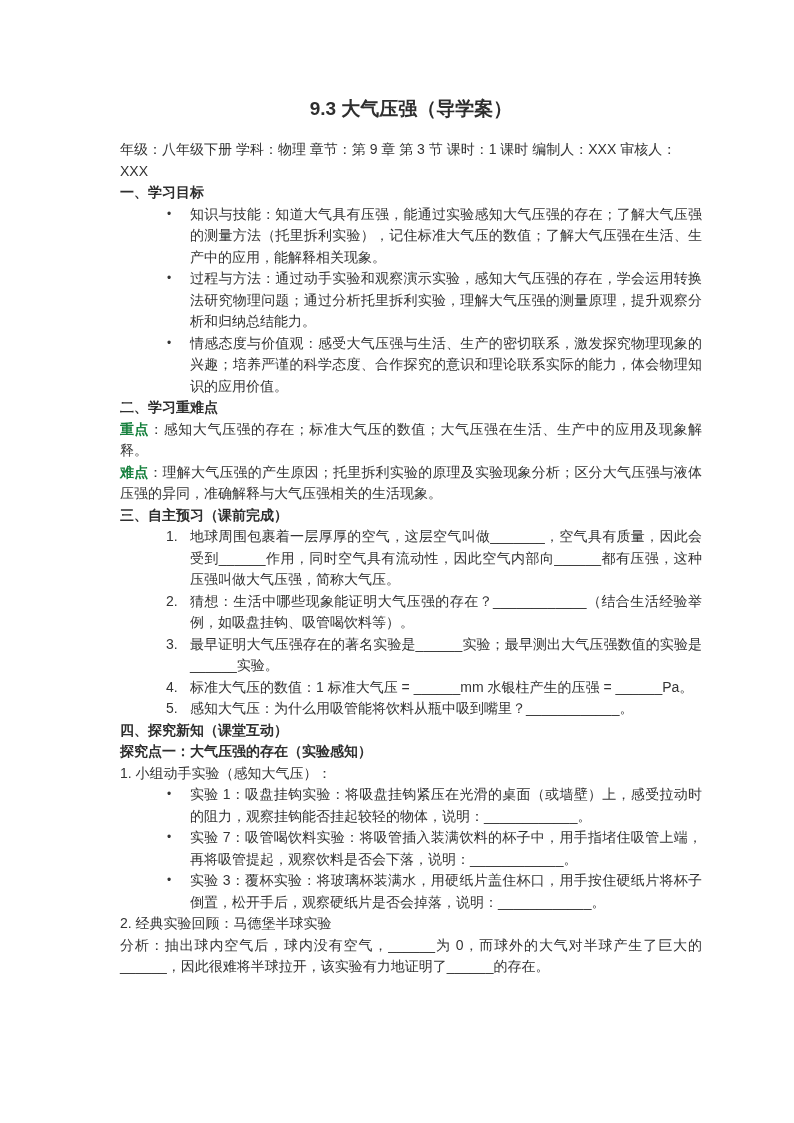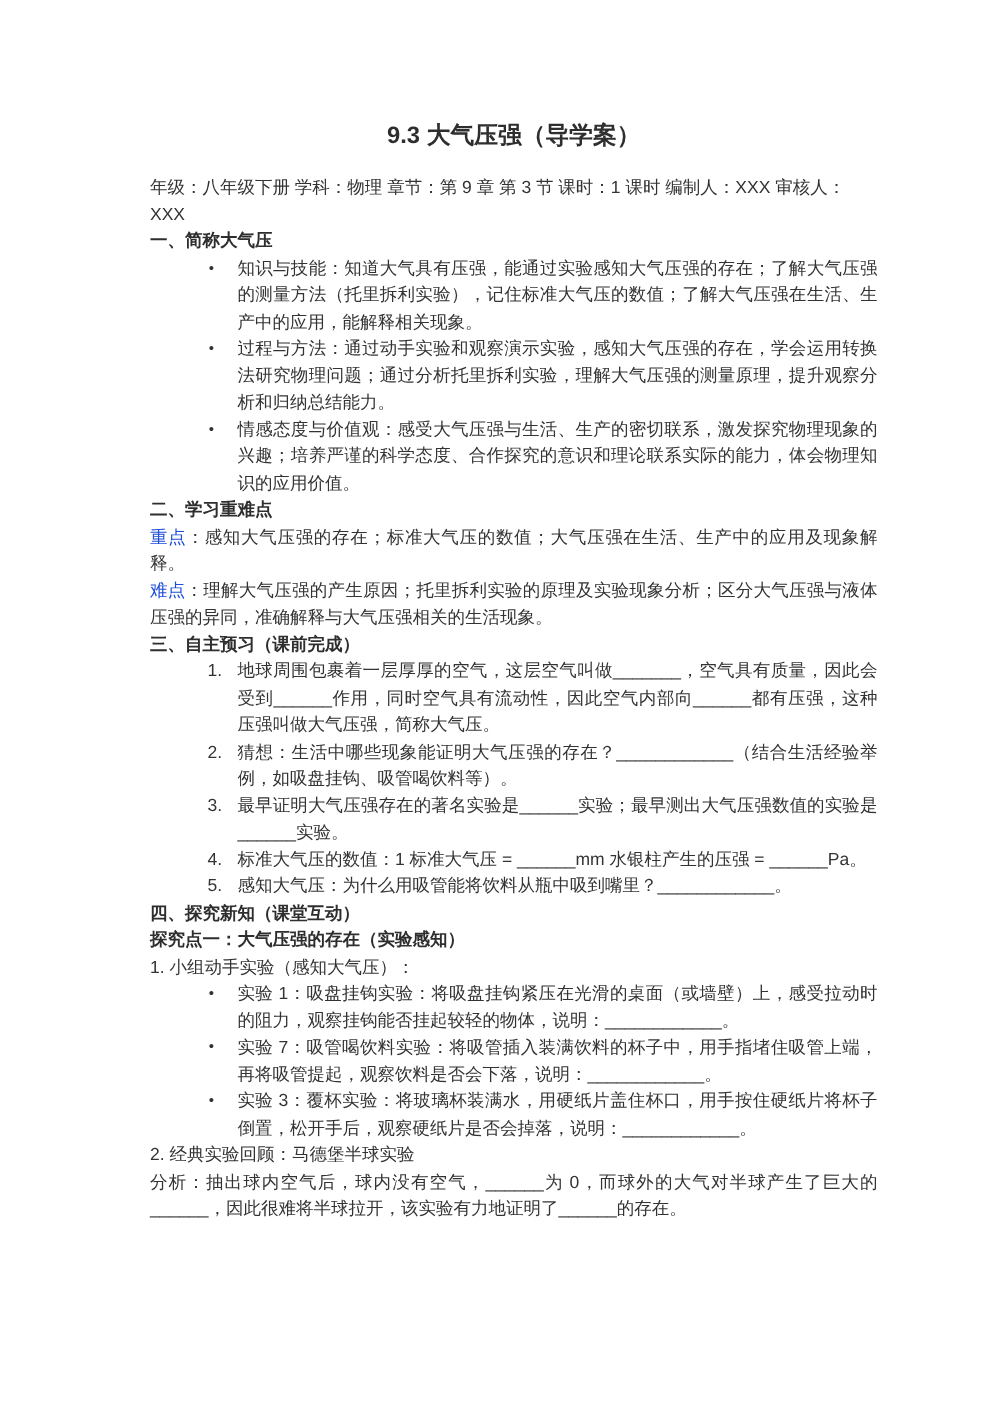--- a/index.html
+++ b/index.html
@@ -46,33 +46,33 @@
     left: 46px;
     top: 0;
     text-align: left;
     font-size: 14px;
     line-height: 21.5px;
   }
   .li .bullet-glyph {
     font-size: 12px;
     left: 47px;
   }
-  b.inline-label { font-weight: normal; color: #1d4ed8; }
+  b.inline-label { font-weight: bold; color: #15803d; }
 </style>
 </head>
 <body>
 
 <div class="page">
 
   <div class="title">9.3 大气压强（导学案）</div>
 
   <div class="p meta">年级：八年级下册 学科：物理 章节：第 9 章 第 3 节 课时：1 课时 编制人：XXX 审核人：
 XXX</div>
 
-  <div class="h">一、简称大气压</div>
+  <div class="h">一、学习目标</div>
   <div class="p li">
     <span class="marker bullet-glyph">•</span>
     <span>知识与技能：知道大气具有压强，能通过实验感知大气压强的存在；了解大气压强的测量方法（托里拆利实验），记住标准大气压的数值；了解大气压强在生活、生产中的应用，能解释相关现象。</span>
   </div>
   <div class="p li">
     <span class="marker bullet-glyph">•</span>
     <span>过程与方法：通过动手实验和观察演示实验，感知大气压强的存在，学会运用转换法研究物理问题；通过分析托里拆利实验，理解大气压强的测量原理，提升观察分析和归纳总结能力。</span>
   </div>
   <div class="p li">
     <span class="marker bullet-glyph">•</span>

